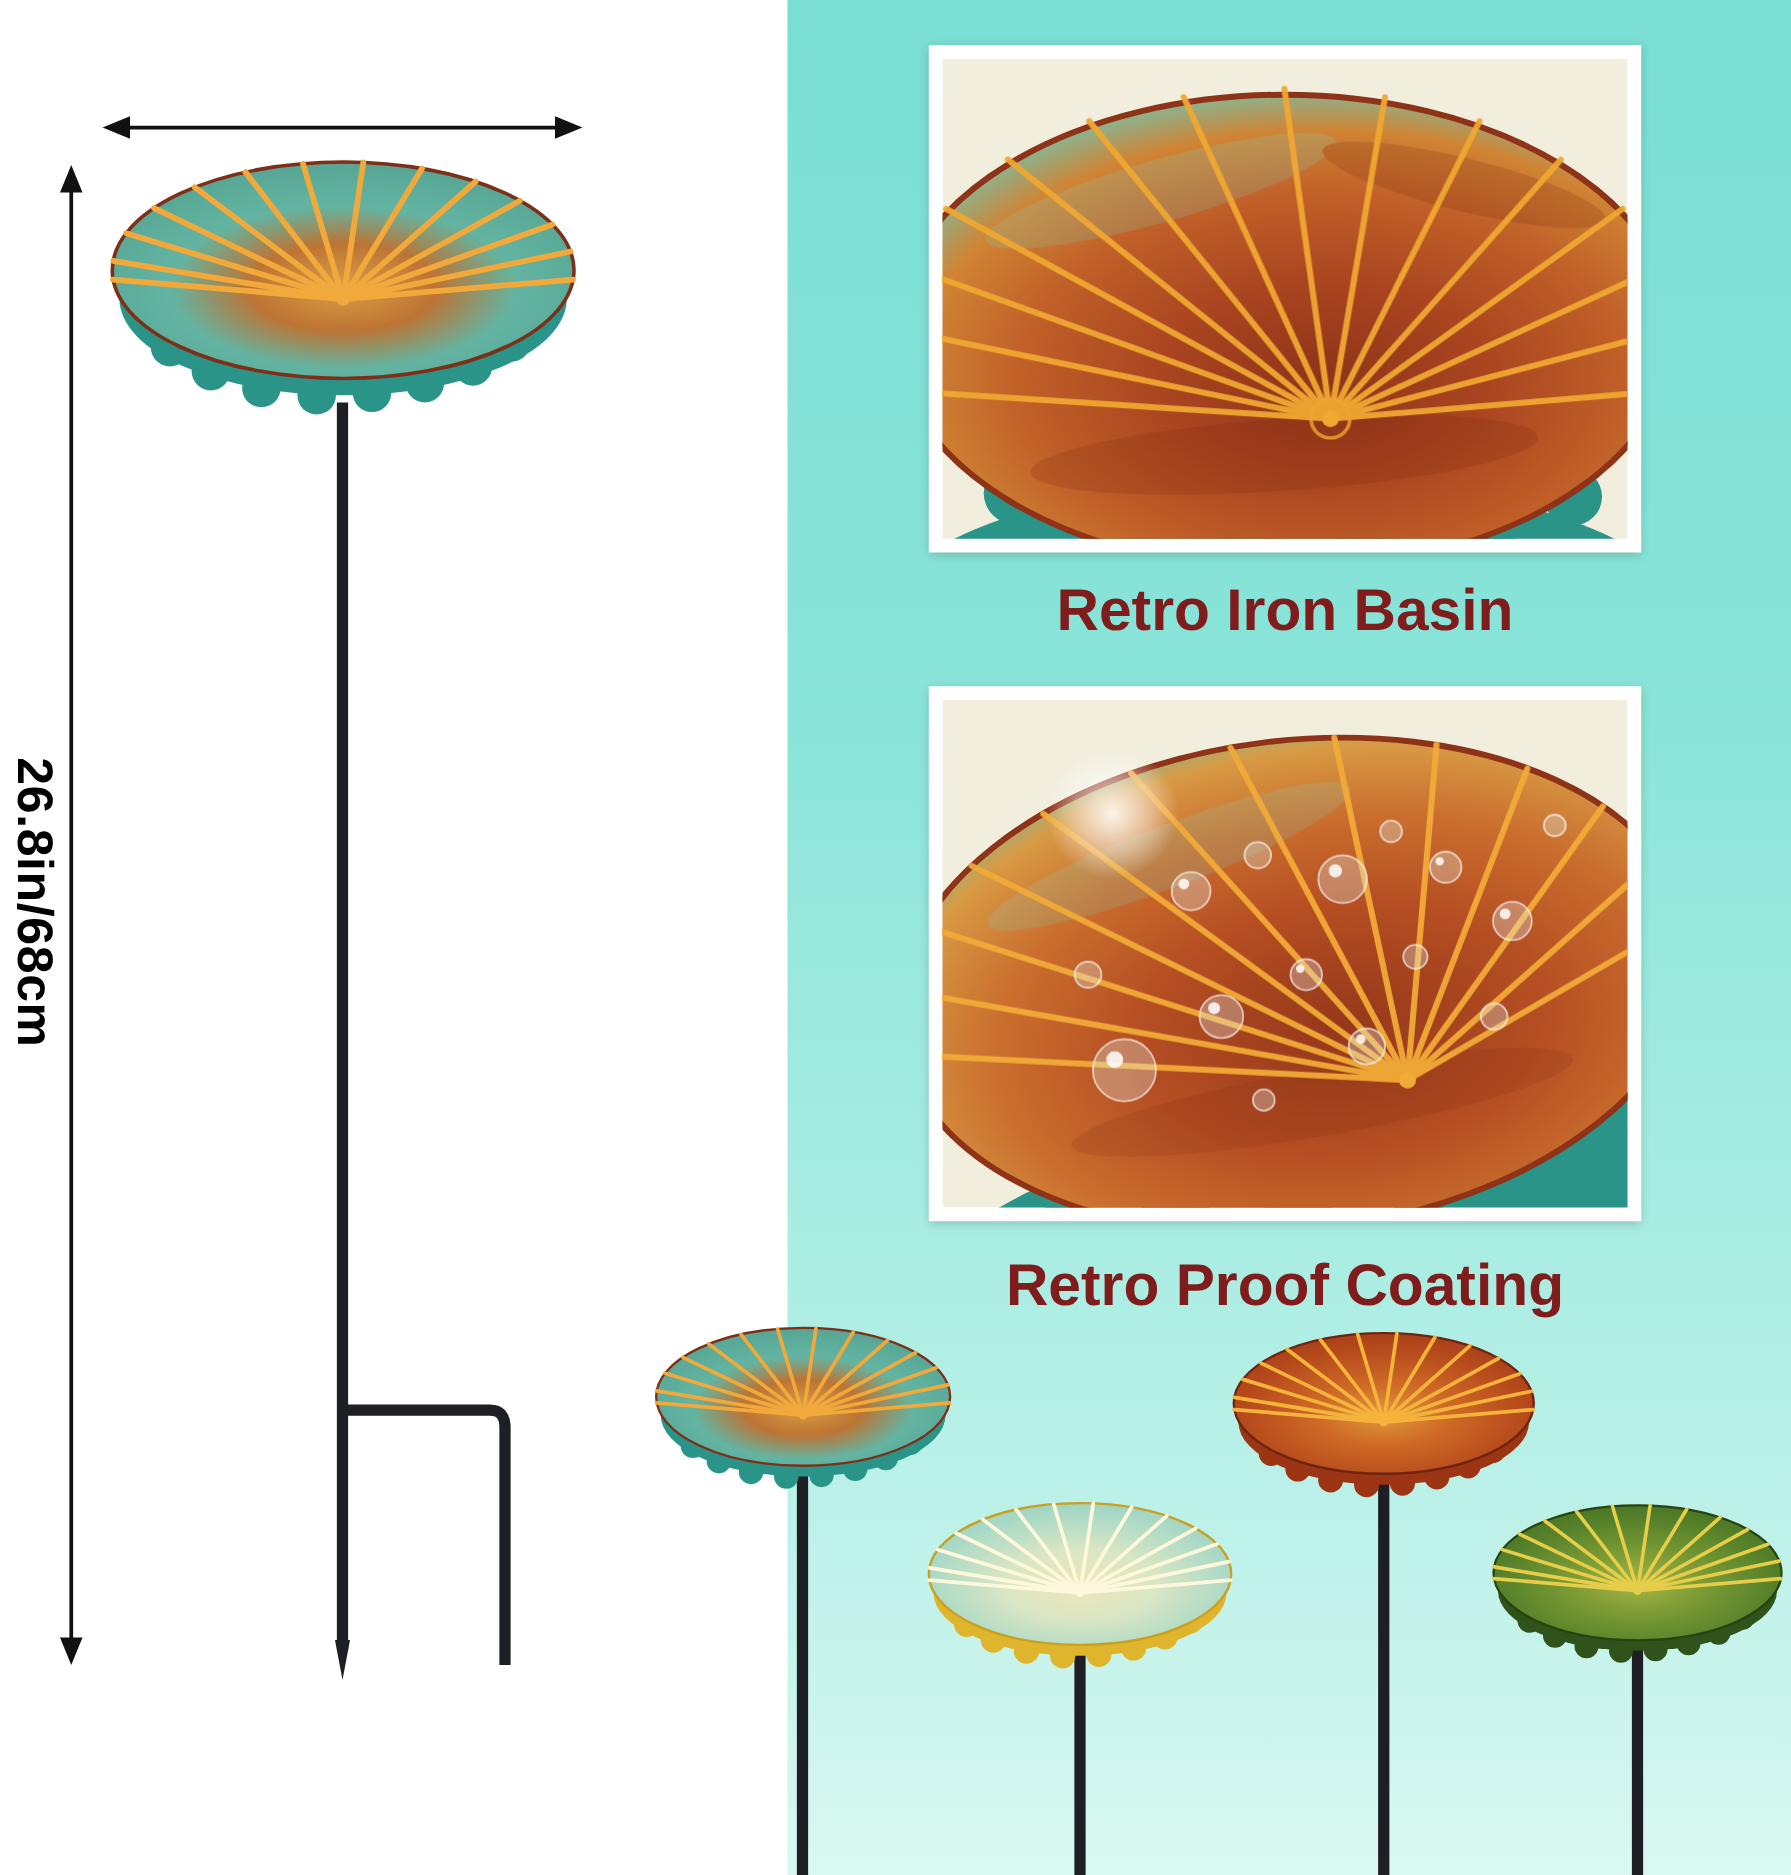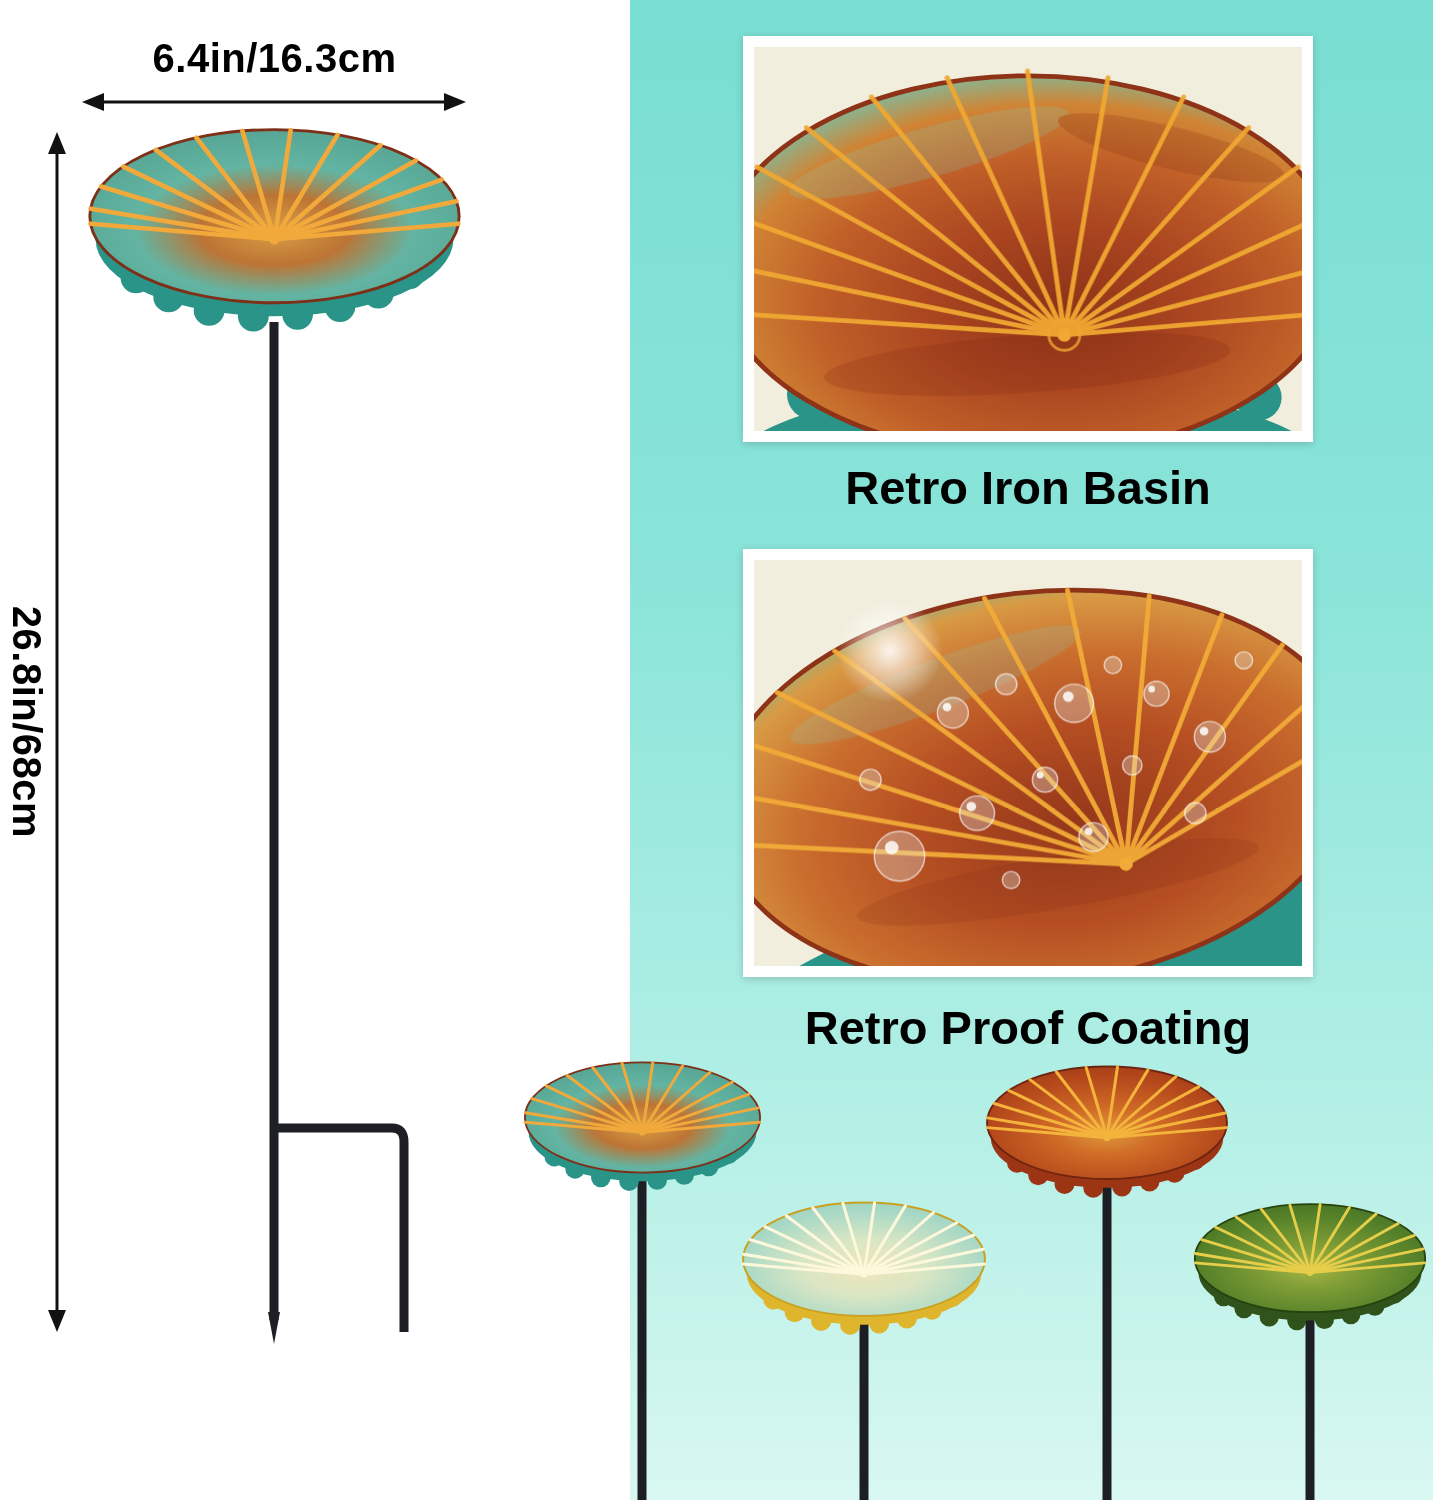--- a/index.html
+++ b/index.html
@@ -24,21 +24,21 @@
   .photo-card{
     background:#ffffff;box-shadow:0 2px 8px rgba(0,0,0,.18);
     padding:11px;box-sizing:border-box;
   }
   #photo-card-1{left:743px;top:36px;width:570px;height:406px;}
   #photo-card-2{left:743px;top:549px;width:570px;height:428px;}
   .photo-card svg{display:block;width:548px;}
   #photo-card-1 svg{height:384px;}
   #photo-card-2 svg{height:406px;}
   .feature-title{
-    color:#000000;font-weight:bold;font-size:47px;text-align:center;width:570px;left:743px;
+    color:#7f1d1d;font-weight:bold;font-size:47px;text-align:center;width:570px;left:743px;
   }
   #feature-title-1{top:460px;}
   #feature-title-2{top:1000px;}
   svg.bowl{position:absolute;overflow:visible;}
 </style>
 </head>
 <body>
 
 <div id="canvas">
 
@@ -65,21 +65,20 @@
       <polygon points="466,102 444,93 444,111" stroke="none"></polygon>
     </g>
 
     <g stroke="#111111" stroke-width="3" fill="#111111">
       <path d="M57,150 L57,1314"></path>
       <polygon points="57,132 48,154 66,154" stroke="none"></polygon>
       <polygon points="57,1332 48,1310 66,1310" stroke="none"></polygon>
     </g>
   </svg>
 
-  <div id="dim-width-label" class="abs dim-label">6.4in/16.3cm</div>
   <div id="dim-height-label" class="abs dim-label">26.8in/68cm</div>
 
   <svg class="bowl" style="left:82px;top:120px;width:385px;height:227px" viewBox="0 0 200 118">
     <defs>
       <radialGradient id="gm" cx="50%" cy="58%" r="72%">
         <stop offset="0%" stop-color="#d89f45"></stop>
           <stop offset="28%" stop-color="#bd7434"></stop>
         <stop offset="52%" stop-color="#63b4a2"></stop>
           <stop offset="78%" stop-color="#58a796"></stop>
         <stop offset="92%" stop-color="#a8542c"></stop>

